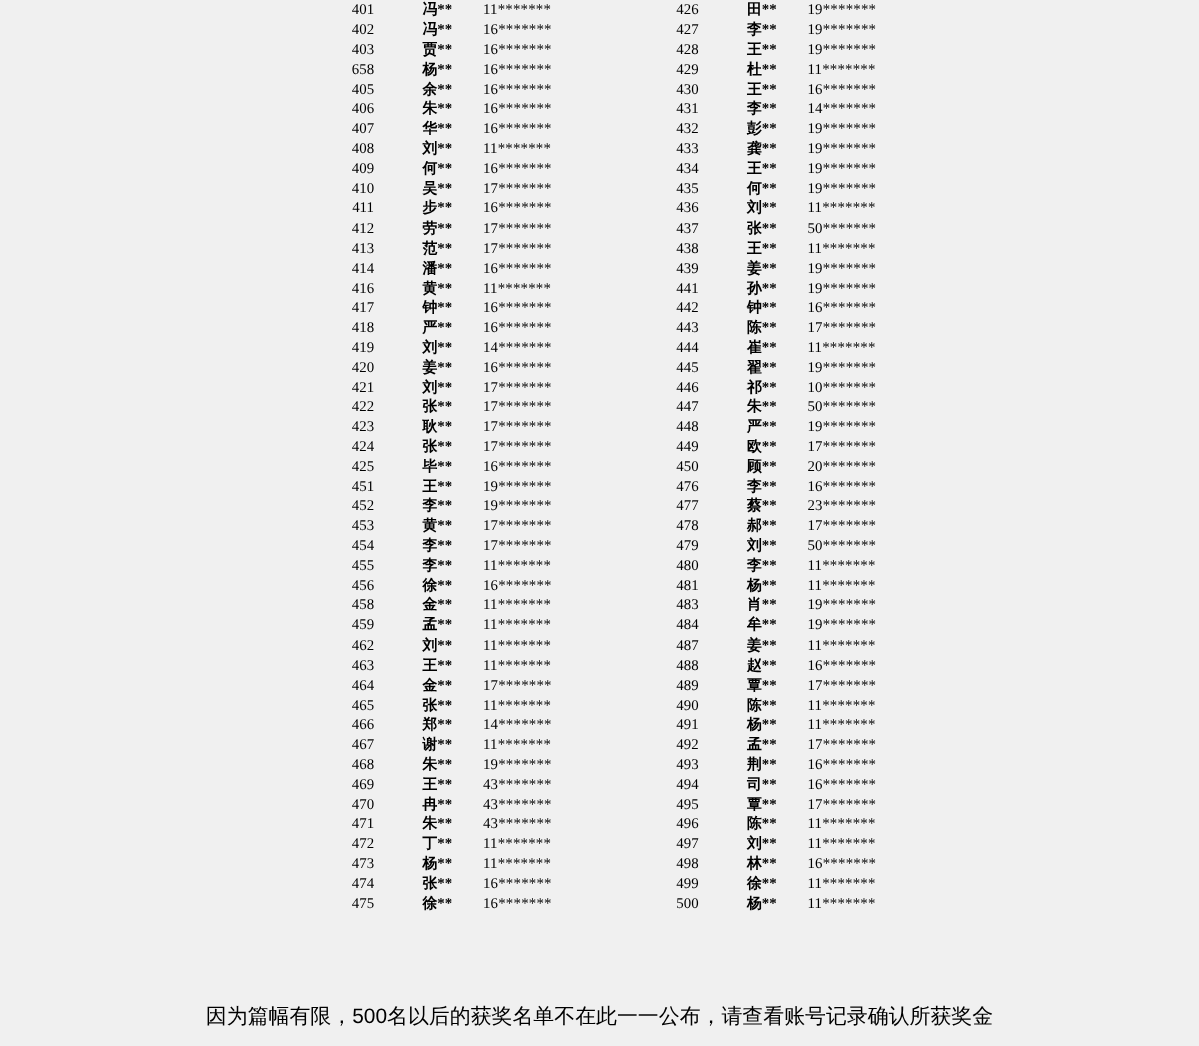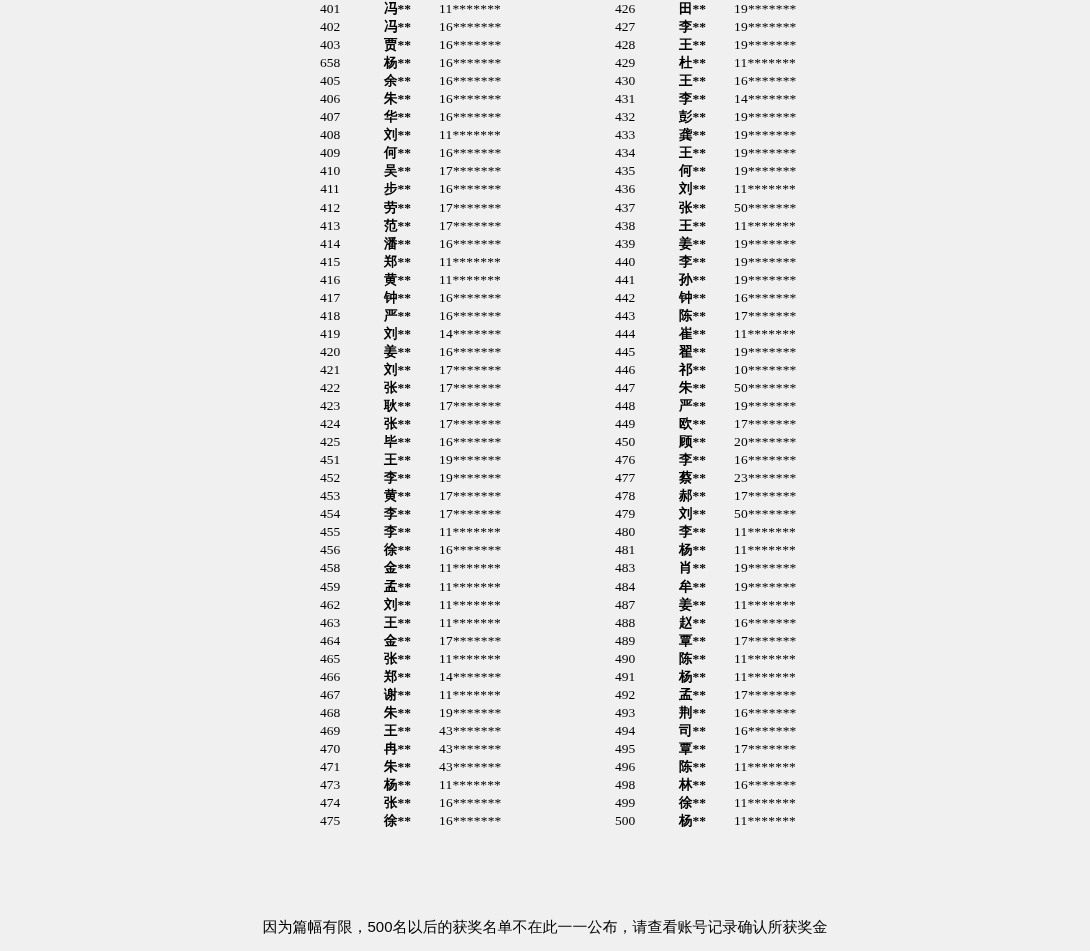--- a/index.html
+++ b/index.html
@@ -57,21 +57,21 @@
   }
   .c-gap {
     width: 16px;
   }
   .footer-note {
     position: absolute;
     left: 0;
     right: 0;
     bottom: 14px;
     text-align: center;
-    font-size: 15px;
+    font-size: 19px;
     font-family: "Liberation Sans", "DejaVu Sans", sans-serif;
     color: #000;
   }
 </style>
 </head>
 <body>
 
 <div class="page">
 
   <div class="list-wrap">
@@ -197,29 +197,20 @@
           <tr>
             <td class="c-rank">414</td>
             <td class="c-name">潘**</td>
             <td class="c-acct">16*******</td>
             <td class="c-gap"></td>
             <td class="c-rank">439</td>
             <td class="c-name">姜**</td>
             <td class="c-acct">19*******</td>
           </tr>
           <tr>
-            <td class="c-rank">415</td>
-            <td class="c-name">郑**</td>
-            <td class="c-acct">11*******</td>
-            <td class="c-gap"></td>
-            <td class="c-rank">440</td>
-            <td class="c-name">李**</td>
-            <td class="c-acct">19*******</td>
-          </tr>
-          <tr>
             <td class="c-rank">416</td>
             <td class="c-name">黄**</td>
             <td class="c-acct">11*******</td>
             <td class="c-gap"></td>
             <td class="c-rank">441</td>
             <td class="c-name">孙**</td>
             <td class="c-acct">19*******</td>
           </tr>
           <tr>
             <td class="c-rank">417</td>
@@ -455,20 +446,29 @@
             <td class="c-name">覃**</td>
             <td class="c-acct">17*******</td>
           </tr>
           <tr>
             <td class="c-rank">471</td>
             <td class="c-name">朱**</td>
             <td class="c-acct">43*******</td>
             <td class="c-gap"></td>
             <td class="c-rank">496</td>
             <td class="c-name">陈**</td>
+            <td class="c-acct">11*******</td>
+          </tr>
+          <tr>
+            <td class="c-rank">472</td>
+            <td class="c-name">丁**</td>
+            <td class="c-acct">11*******</td>
+            <td class="c-gap"></td>
+            <td class="c-rank">497</td>
+            <td class="c-name">刘**</td>
             <td class="c-acct">11*******</td>
           </tr>
           <tr>
             <td class="c-rank">473</td>
             <td class="c-name">杨**</td>
             <td class="c-acct">11*******</td>
             <td class="c-gap"></td>
             <td class="c-rank">498</td>
             <td class="c-name">林**</td>
             <td class="c-acct">16*******</td>

